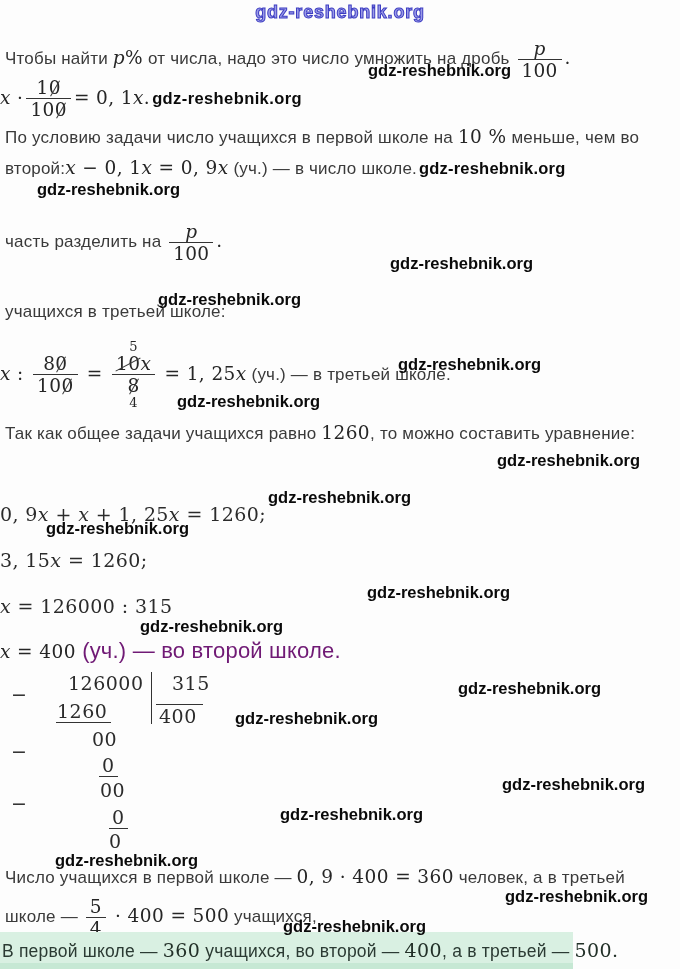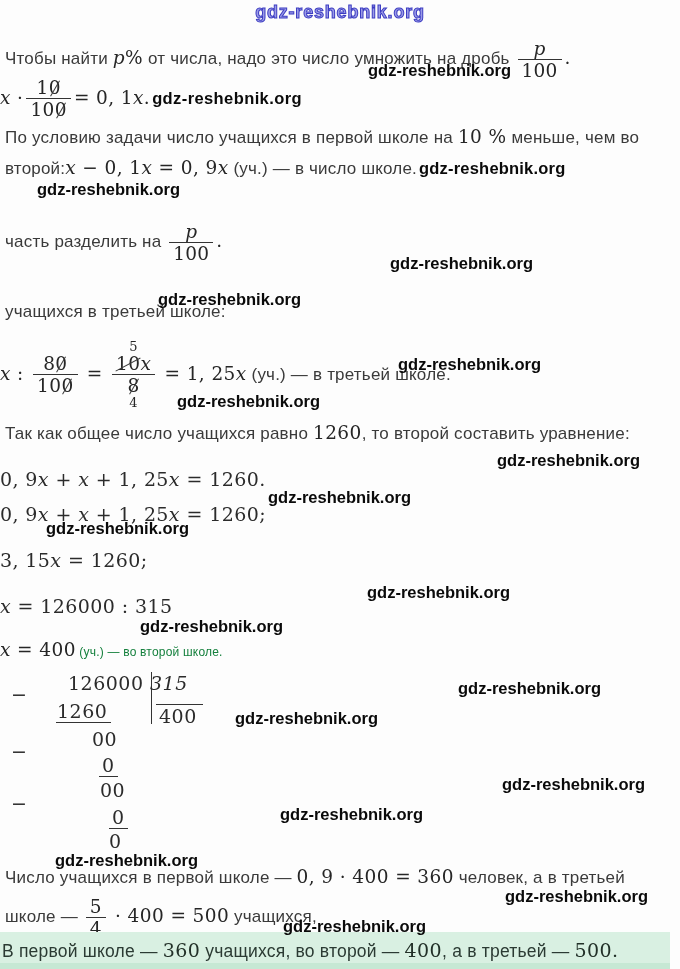--- a/index.html
+++ b/index.html
@@ -33,32 +33,32 @@
   .cancel-wide{position:relative;display:inline-block;}
   .cancel-wide::after{content:'';position:absolute;left:-2px;right:-2px;top:50%;height:0;
         border-top:1.4px solid #3c3c3c;transform:rotate(-28deg);}
   
   .division{position:absolute;left:0;top:672px;width:240px;height:180px;z-index:1;
         font-family:"DejaVu Serif",serif;font-size:19px;color:#2b2b2b;}
   .division span{position:absolute;line-height:21px;letter-spacing:.5px;}
   .dv-minus1{left:11px;top:12px;}
   .dv-dividend{left:56px;top:1px;margin-left:12px;}
   .dv-bar{position:absolute;left:151px;top:0;height:52px;border-left:1.5px solid #333;}
-  .dv-divisor{left:150px;top:1px;font-style:italic;}
+  .dv-divisor{left:172px;top:1px;}
   .dv-sub1{left:56px;top:29px;border-bottom:1.5px solid #333;padding:0 4px 0 1px;}
   .dv-quot{left:156px;top:32px;border-top:1.5px solid #333;padding:1px 6px 0 3px;}
   .dv-r1{left:92px;top:57px;}
   .dv-minus2{left:11px;top:69px;}
   .dv-s2{left:99px;top:83px;border-bottom:1.5px solid #333;padding:0 3px;}
   .dv-r2{left:100px;top:108px;}
   .dv-minus3{left:11px;top:121px;}
   .dv-s3{left:109px;top:135px;border-bottom:1.5px solid #333;padding:0 3px;}
   .dv-r3{left:109px;top:159px;}
   
-  .answer-box{position:absolute;left:0;top:932px;width:670px;height:37px;
+  .answer-box{position:absolute;left:0;top:932px;width:573px;height:37px;
         background:#d9f0e2;z-index:1;}
   .answer-strip{position:absolute;left:0;bottom:0;width:100%;height:6px;background:#c6e8d4;}
   .answer-text{position:absolute;left:2px;top:7px;white-space:nowrap;font-size:17.5px;
         color:#2b3a33;letter-spacing:.2px;}
   .answer-text .m{font-size:19px;color:#223028;}
 </style>
 </head>
 <body>
 
 <div class="page">
@@ -92,35 +92,34 @@
     <span>учащихся в третьей школе:</span>
   </div>
 
   <div class="eq" style="top:340px">
     <span class="m"><i>x</i></span><span class="m"> : </span><span class="frac"><span class="num"><span>8</span><span class="cancel">0</span></span><span class="den"><span>10</span><span class="cancel">0</span></span></span><span class="m"> = </span><span class="frac"><span class="num"><span class="mini">5</span><span class="cancel-wide">10</span><i>x</i></span><span class="den"><span class="cancel">8</span><span class="mini">4</span></span></span><span class="m"> = </span><span class="m">1, 25<i>x</i></span><span style="font-family:'Liberation Sans',sans-serif;font-size:17px;letter-spacing:.2px;color:#3a3a3a"> (уч.) — в третьей школе.</span>
   </div>
   <div class="wm" style="left:398px;top:355px">gdz-reshebnik.org</div>
   <div class="wm" style="left:177px;top:392px">gdz-reshebnik.org</div>
 
   <div class="line" style="top:423px">
-    <span>Так как общее число учащихся равно </span><span class="m">1260</span><span>, то второй составить уравнение:</span>
+    <span>Так как общее задачи учащихся равно </span><span class="m">1260</span><span>, то можно составить уравнение:</span>
   </div>
   <div class="wm" style="left:497px;top:451px">gdz-reshebnik.org</div>
 
-  <div class="eq" style="top:468px">0, 9<i>x</i> + <i>x</i> + 1, 25<i>x</i> = 1260.</div>
   <div class="wm" style="left:268px;top:488px">gdz-reshebnik.org</div>
   <div class="eq" style="top:503px">0, 9<i>x</i> + <i>x</i> + 1, 25<i>x</i> = 1260;</div>
   <div class="wm" style="left:46px;top:519px">gdz-reshebnik.org</div>
   <div class="eq" style="top:549px">3, 15<i>x</i> = 1260;</div>
   <div class="wm" style="left:367px;top:583px">gdz-reshebnik.org</div>
   <div class="eq" style="top:595px"><i>x</i> = 126000 : 315</div>
   <div class="wm" style="left:140px;top:617px">gdz-reshebnik.org</div>
 
   <div class="eq" style="top:638px">
-    <span class="m"><i>x</i> = 400</span><span style="font-family:'Liberation Sans',sans-serif;font-size:12px;letter-spacing:.2px;color:#15803d"> (уч.) — во второй школе.</span>
+    <span class="m"><i>x</i> = 400</span><span style="font-family:'Liberation Sans',sans-serif;font-size:22px;letter-spacing:.2px;color:#701a75"> (уч.) — во второй школе.</span>
   </div>
 
   <div class="division">
     <span class="dv-minus1">−</span>
     <span class="dv-dividend">126000</span>
     <span class="dv-bar"></span>
     <span class="dv-divisor">315</span>
     <span class="dv-sub1">1260</span>
     <span class="dv-quot">400</span>
     <span class="dv-r1">00</span>

